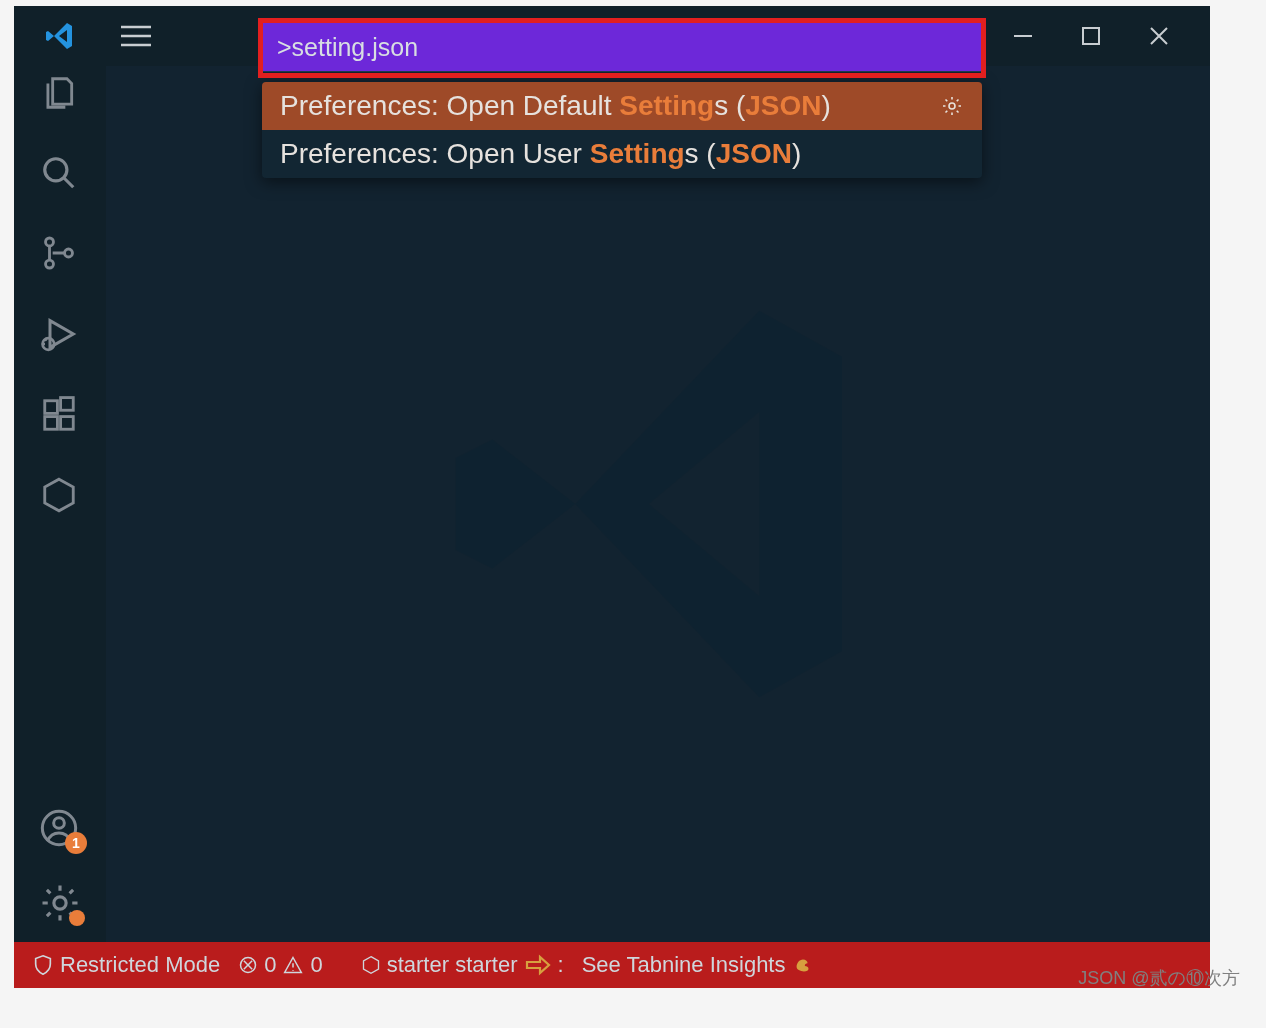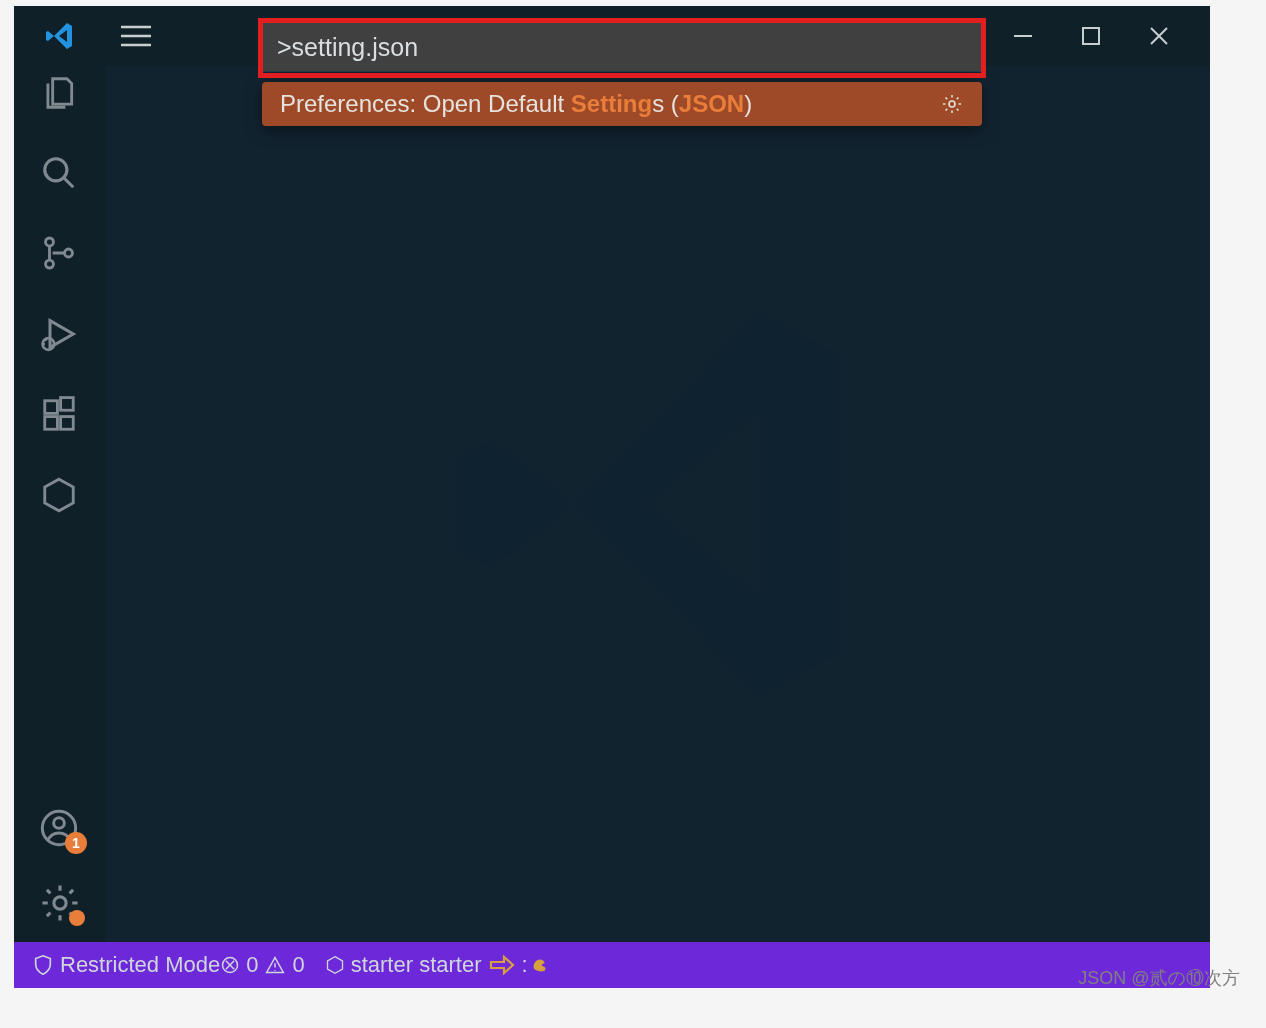--- a/index.html
+++ b/index.html
@@ -30,48 +30,48 @@
   width: 92px; background: #102029;
   display: flex; flex-direction: column;
   align-items: center; padding-top: 8px;
 }
 .act-top { display: flex; flex-direction: column; gap: 42px; }
 .act-bottom { margin-top: auto; display: flex; flex-direction: column; gap: 34px; padding-bottom: 18px; }
 .act-btn { color: #808890; cursor: pointer; position: relative; }
 .editor-area { flex: 1; background: #122330; position: relative; display: flex; align-items: center; justify-content: center; }
 .bg-logo { opacity: 0.6; }
 .statusbar {
-  height: 46px; background: #6d28d9;
-  display: flex; align-items: center; 
+  height: 46px; background: #b91c1c;
+  display: flex; align-items: center; gap: 18px;
   padding: 0 18px; color: #cfd6dc; font-size: 22px;
 }
 .sb-item { display: flex; align-items: center; gap: 6px; cursor: pointer; white-space: nowrap; }
 .cmd-palette {
   position: absolute; left: 248px; top: 16px; width: 720px;
   z-index: 10;
 }
 .cmd-highlight {
   position: absolute; left: -4px; top: -4px; width: 728px; height: 60px;
   border: 5px solid #e21f1f; pointer-events: none;
 }
 .cmd-input {
   width: 100%; height: 50px;
-  background: #404040; color: #d8dee2;
+  background: #6d28d9; color: #d8dee2;
   border: 1px solid #1f3b4c;
   font-size: 25px; padding: 0 14px; outline: none;
 }
 .cmd-results {
   margin-top: 10px; width: 100%;
   background: #122633;
   border-radius: 4px; overflow: hidden;
   box-shadow: 0 4px 16px rgba(0,0,0,0.5);
 }
 .cmd-row {
   display: flex; align-items: center; padding: 8px 18px;
-  color: #e6e2de; font-size: 24px; cursor: pointer;
+  color: #e6e2de; font-size: 28px; cursor: pointer;
 }
 .cmd-row.selected { background: #9e4a28; }
 .cmd-row .gear { margin-left: auto; color: #e8e2db; }
 .hl { color: #e97d3a; font-weight: 700; }
 .badge {
   position: absolute; bottom: -6px; right: -6px;
   width: 22px; height: 22px; border-radius: 50%;
   background: #e97d3a; color: #fff; font-size: 14px; font-weight: 700;
   display: flex; align-items: center; justify-content: center;
 }
@@ -216,37 +216,41 @@
       <svg width="20" height="20" viewBox="0 0 24 24">
           <path d="M12 2l9 5v10l-9 5-9-5V7z" fill="none" stroke="#cfd6dc" stroke-width="1.6"></path>
         </svg>
       <span>starter starter</span>
       <svg width="28" height="22" viewBox="0 0 28 22">
           <path class="ptr" d="M3 8 L16 8 L16 3 L25 11 L16 19 L16 14 L3 14 Z"></path>
         </svg>
       <span>:</span>
     </div>
     <div class="sb-item">
+      <span>See Tabnine Insights</span>
       <svg width="24" height="22" viewBox="0 0 24 24">
           <path d="M5 14c0-4 3-8 7-8 3 0 5 2 5 4-2 0-3 1-3 3 2 0 4 1 4 3s-2 3-5 3c-4 0-8-2-8-5z" fill="#d7a03f"></path>
         </svg>
     </div>
   </div>
 
   <div class="cmd-palette">
     <div class="cmd-highlight"></div>
     <input class="cmd-input" value="&gt;setting.json" style="">
     <div class="cmd-results">
       <div class="cmd-row selected">
         <span><span>Preferences: Open Default </span><span class="hl">Setting</span><span>s (</span><span class="hl">JSON</span><span>)</span></span>
         <span class="gear">
           <svg width="24" height="24" viewBox="0 0 24 24">
               <circle cx="12" cy="12" r="3" fill="none" stroke="currentColor" stroke-width="1.6"></circle>
               <path d="M12 3v2.5M12 18.5V21M3 12h2.5M18.5 12H21M5.5 5.5l1.8 1.8M16.7 16.7l1.8 1.8M18.5 5.5l-1.8 1.8M7.3 16.7l-1.8 1.8" stroke="currentColor" stroke-width="1.6"></path>
             </svg>
         </span>
       </div>
+      <div class="cmd-row">
+        <span><span>Preferences: Open User </span><span class="hl">Setting</span><span>s (</span><span class="hl">JSON</span><span>)</span></span>
+      </div>
     </div>
   </div>
 
 </div>
 
 <div class="watermark">JSON @贰の⑩次方</div>
 
 </body></html>

